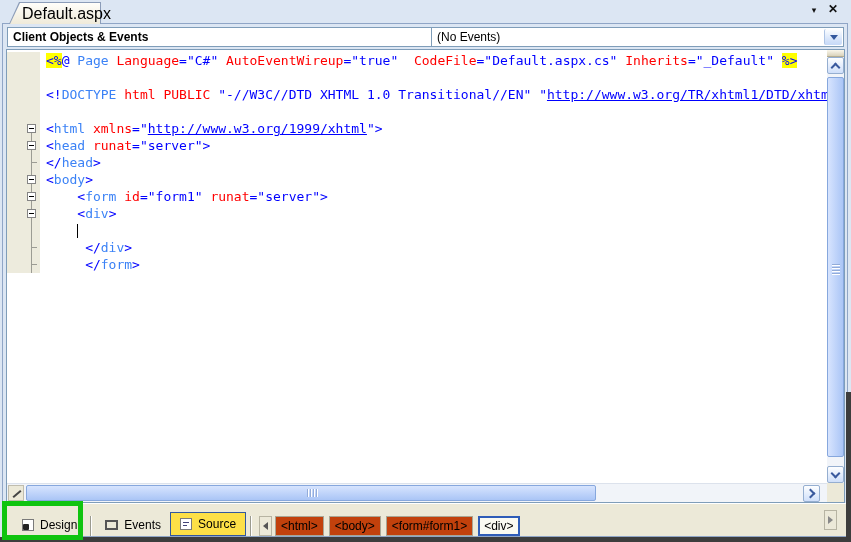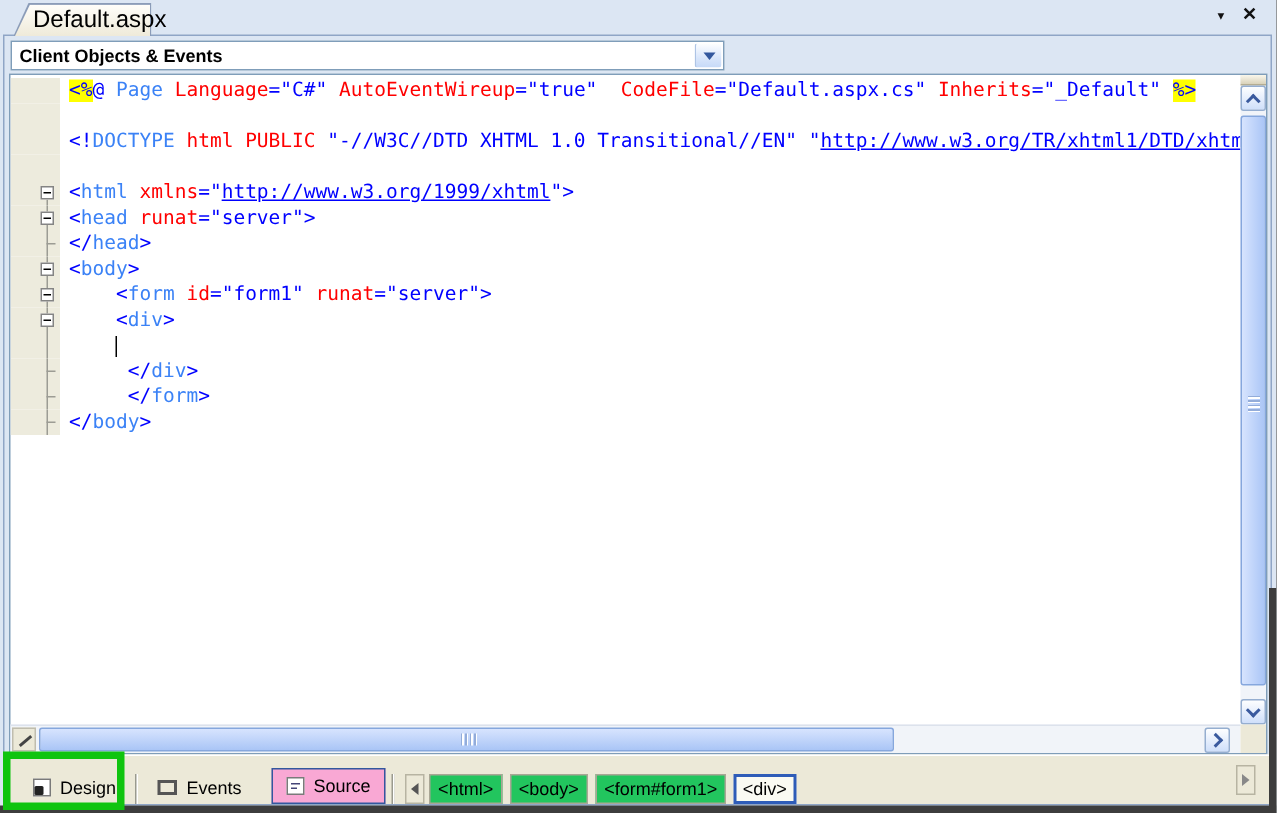--- a/index.html
+++ b/index.html
@@ -74,33 +74,33 @@
        background:repeating-linear-gradient(90deg,#93acd9 0 1px,#fff 1px 2px,transparent 2px 3px);}
   .h-right{left:796px;top:1px;}
   .chev{width:5px;height:5px;border-right:2px solid #3a5a9e;border-bottom:2px solid #3a5a9e;}
   .chev-up{transform:rotate(-135deg);margin-top:3px;}
   .chev-down{transform:rotate(45deg);margin-bottom:3px;}
   .chev-right{transform:rotate(-45deg);margin-right:2px;}
   
   .bottombar{position:absolute;left:3px;top:503px;width:843px;height:33px;background:#ece9d8;
        border-top:1px solid #fff;display:flex;align-items:flex-end;padding-left:10px;box-sizing:border-box;}
   .viewbtn{height:22px;display:flex;align-items:center;gap:6px;padding:0 9px;font-size:12px;cursor:default;}
-  .viewbtn-source{background:#f9a8d4;border:1px solid #33589e;margin-left:11px;}
+  .viewbtn-source{background:#fde047;border:1px solid #33589e;}
   .vsep{width:1px;height:20px;background:#9a9a8e;border-right:1px solid #fff;margin:0 4px;}
   .design-icon{width:12px;height:12px;border:1px solid #7a7a7a;background:#fff;position:relative;box-sizing:border-box;}
   .design-icon::after{content:"";position:absolute;left:0px;bottom:0px;width:6px;height:6px;background:#222;border-radius:1px;}
   .split-icon{width:13px;height:10px;border:2px solid #555;box-sizing:border-box;}
   .source-icon{width:12px;height:12px;border:1px solid #7a7a7a;background:#fff;position:relative;box-sizing:border-box;}
   .source-icon::before{content:"";position:absolute;left:2px;top:3px;width:6px;height:1px;background:#447;}
   .source-icon::after{content:"";position:absolute;left:2px;top:6px;width:4px;height:1px;background:#447;}
   .bc-arrow{width:13px;height:20px;background:#ece9d8;border:1px solid #b7b4a2;box-sizing:border-box;
        display:flex;align-items:center;justify-content:center;margin:0 3px;}
   .tri-left{width:0;height:0;border-top:4px solid transparent;border-bottom:4px solid transparent;border-right:5px solid #555;}
   .tri-right{width:0;height:0;border-top:4px solid transparent;border-bottom:4px solid transparent;border-left:5px solid #888;}
-  .bc-btn{height:20px;padding:0 5px;font-size:12px;background:#22c55e;border:1px solid #a9a695;
+  .bc-btn{height:20px;padding:0 5px;font-size:12px;background:#c2410c;border:1px solid #a9a695;
        display:flex;align-items:center;margin-right:5px;box-sizing:border-box;cursor:default;}
   .bc-current{border:2px solid #2e5cb8;background:#fafaf2;padding:0 4px;}
   .bc-right{position:absolute;right:6px;top:6px;}
   
   .green-box{position:absolute;left:2px;top:501px;width:81px;height:39px;
        border:5px solid #0fc40f;box-sizing:border-box;z-index:9;pointer-events:none;}
   .dark-bottom{position:absolute;left:0;bottom:0;width:851px;height:5px;background:#3d3d3d;z-index:8;}
   .dark-right{position:absolute;right:0;top:392px;width:5px;height:150px;background:#3d3d3d;z-index:8;}
 </style>
 </head>
@@ -110,41 +110,46 @@
   <div class="doc-frame"></div>
 
   <div class="tab-border"></div>
   <div class="tab-fill"></div>
   <div class="tab-label">Default.aspx</div>
   <div class="tab-menu-btn">▾</div>
   <div class="tab-close-btn">✕</div>
 
   <div class="combo combo-left">
     <span class="combo-text">Client Objects &amp; Events</span>
+    <span class="combo-btn">
+        <span class="tri-down"></span>
+      </span>
+  </div>
+  <div class="combo combo-right">
+    <span class="combo-text">(No Events)</span>
     <span class="combo-btn">
         <span class="tri-down"></span>
       </span>
   </div>
 
   <div class="editor">
     <div class="code-lines">
         <div class="code-line"><span class="gutter-cell g-none"></span><span class="code-text"><span class="c-y">&lt;%</span><span class="c-d">@ </span><span class="c-k">Page</span><span class="c-p"> </span><span class="c-a">Language</span><span class="c-d">=</span><span class="c-v">"C#"</span><span class="c-p"> </span><span class="c-a">AutoEventWireup</span><span class="c-d">=</span><span class="c-v">"true"</span><span class="c-p">  </span><span class="c-a">CodeFile</span><span class="c-d">=</span><span class="c-v">"Default.aspx.cs"</span><span class="c-p"> </span><span class="c-a">Inherits</span><span class="c-d">=</span><span class="c-v">"_Default"</span><span class="c-p"> </span><span class="c-y">%&gt;</span></span></div>
         <div class="code-line"><span class="gutter-cell g-none"></span><span class="code-text"></span></div>
         <div class="code-line"><span class="gutter-cell g-none"></span><span class="code-text"><span class="c-d">&lt;!</span><span class="c-k">DOCTYPE</span><span class="c-p"> </span><span class="c-a">html</span><span class="c-p"> </span><span class="c-a">PUBLIC</span><span class="c-p"> </span><span class="c-v">"-//W3C//DTD XHTML 1.0 Transitional//EN"</span><span class="c-p"> </span><span class="c-v">"</span><span class="c-u">http://www.w3.org/TR/xhtml1/DTD/xhtml1-transitional.dtd</span></span></div>
         <div class="code-line"><span class="gutter-cell g-none"></span><span class="code-text"></span></div>
         <div class="code-line"><span class="gutter-cell g-boxfirst"><span class="g-minusbox"></span></span><span class="code-text"><span class="c-d">&lt;</span><span class="c-k">html</span><span class="c-p"> </span><span class="c-a">xmlns</span><span class="c-d">=</span><span class="c-v">"</span><span class="c-u">http://www.w3.org/1999/xhtml</span><span class="c-v">"</span><span class="c-d">&gt;</span></span></div>
         <div class="code-line"><span class="gutter-cell g-box"><span class="g-minusbox"></span></span><span class="code-text"><span class="c-d">&lt;</span><span class="c-k">head</span><span class="c-p"> </span><span class="c-a">runat</span><span class="c-d">=</span><span class="c-v">"server"</span><span class="c-d">&gt;</span></span></div>
         <div class="code-line"><span class="gutter-cell g-tick"></span><span class="code-text"><span class="c-d">&lt;/</span><span class="c-k">head</span><span class="c-d">&gt;</span></span></div>
         <div class="code-line"><span class="gutter-cell g-box"><span class="g-minusbox"></span></span><span class="code-text"><span class="c-d">&lt;</span><span class="c-k">body</span><span class="c-d">&gt;</span></span></div>
         <div class="code-line"><span class="gutter-cell g-box"><span class="g-minusbox"></span></span><span class="code-text"><span class="c-p">    </span><span class="c-d">&lt;</span><span class="c-k">form</span><span class="c-p"> </span><span class="c-a">id</span><span class="c-d">=</span><span class="c-v">"form1"</span><span class="c-p"> </span><span class="c-a">runat</span><span class="c-d">=</span><span class="c-v">"server"</span><span class="c-d">&gt;</span></span></div>
         <div class="code-line"><span class="gutter-cell g-box"><span class="g-minusbox"></span></span><span class="code-text"><span class="c-p">    </span><span class="c-d">&lt;</span><span class="c-k">div</span><span class="c-d">&gt;</span></span></div>
         <div class="code-line"><span class="gutter-cell g-line"></span><span class="code-text"><span class="c-p">    </span><span class="caret"></span></span></div>
         <div class="code-line"><span class="gutter-cell g-tick"></span><span class="code-text"><span class="c-p">     </span><span class="c-d">&lt;/</span><span class="c-k">div</span><span class="c-d">&gt;</span></span></div>
         <div class="code-line"><span class="gutter-cell g-tick"></span><span class="code-text"><span class="c-p">     </span><span class="c-d">&lt;/</span><span class="c-k">form</span><span class="c-d">&gt;</span></span></div>
-        <div class="code-line"><span class="gutter-cell g-tick"></span><span class="code-text"><span class="c-d">&lt;/</span><span class="c-k">body</span><span class="c-d">&gt;</span></span></div>
       </div>
 
     <div class="vscroll">
       <div class="split-handle"></div>
       <div class="sbtn v-up">
           <span class="chev chev-up"></span>
         </div>
       <div class="vthumb"></div>
       <div class="sbtn v-down">
           <span class="chev chev-down"></span>

